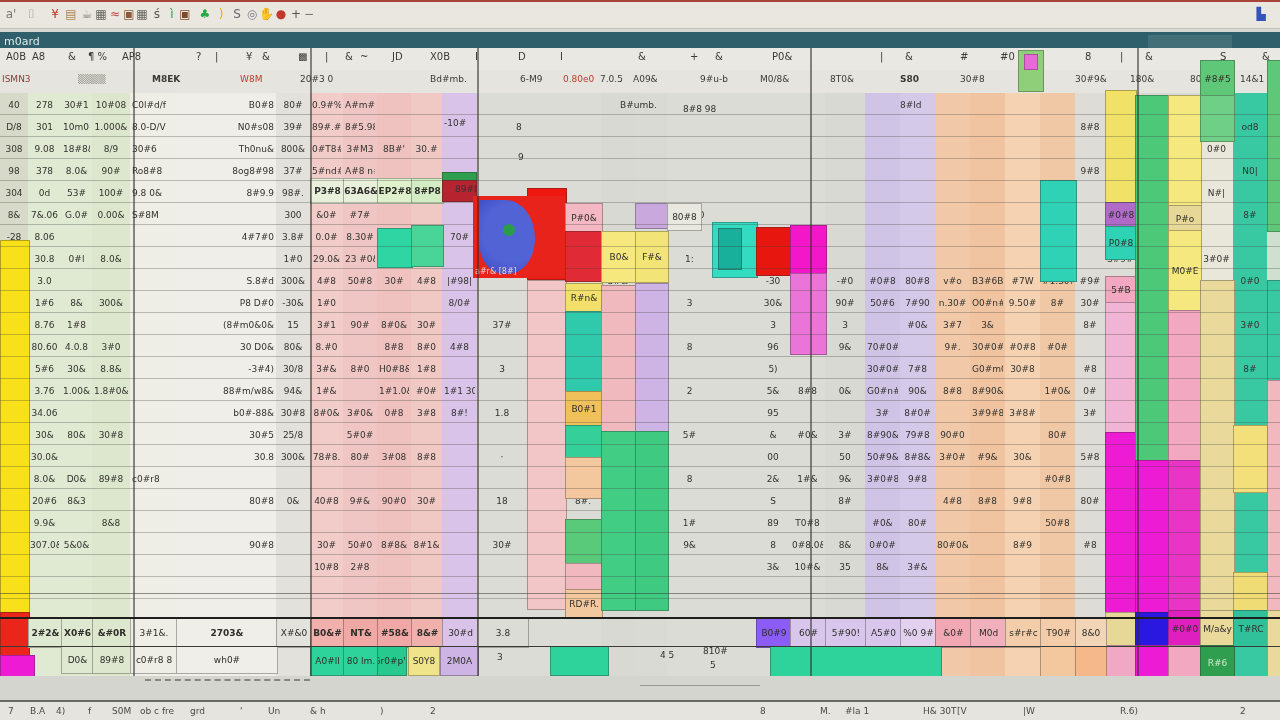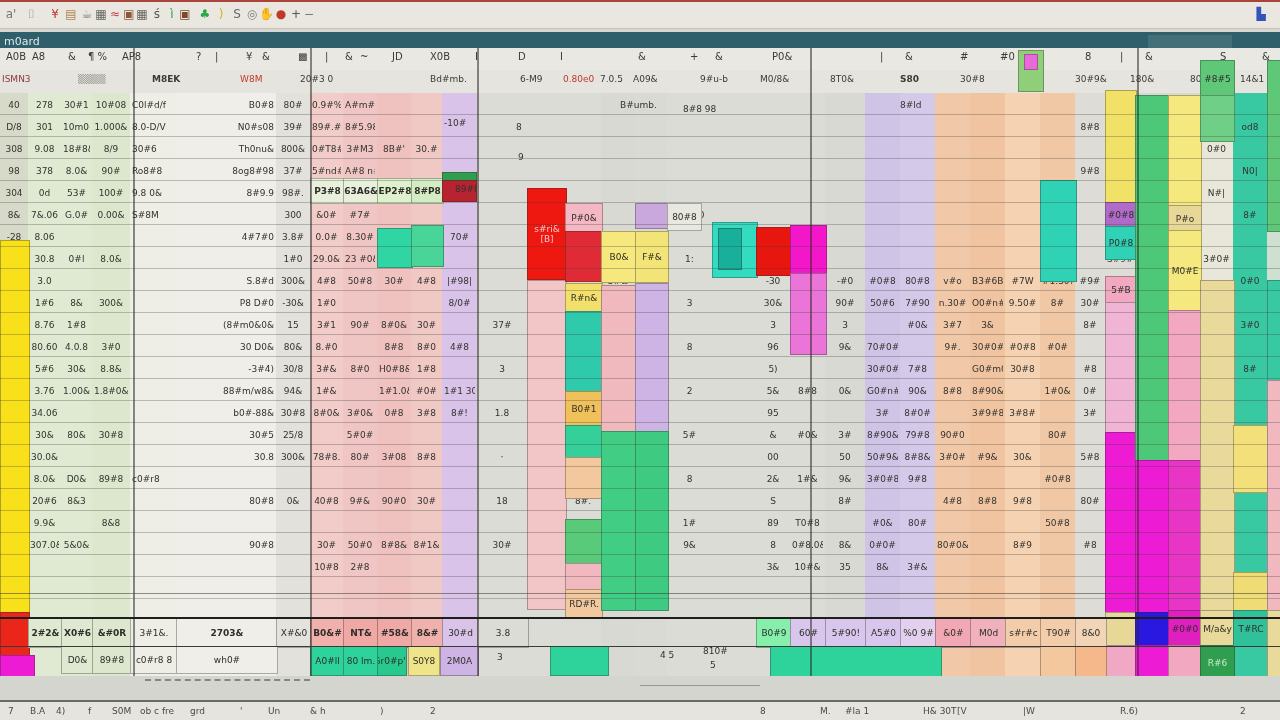--- a/index.html
+++ b/index.html
@@ -607,21 +607,21 @@
       <div class="cblock bold" style="left: 92px; top: 617px; width: 38px; height: 29px; background: rgb(221, 231, 205); border: 1px solid rgba(40, 40, 36, 0.35);">&amp;#0R</div>
       <div class="cblock" style="left: 130px; top: 617px; width: 46px; height: 29px; background: rgb(238, 237, 230); border: 1px solid rgba(40, 40, 36, 0.35);">3#1&amp;.</div>
       <div class="cblock bold" style="left: 176px; top: 617px; width: 100px; height: 29px; background: rgb(239, 238, 232); border: 1px solid rgba(40, 40, 36, 0.35);">2703&amp;</div>
       <div class="cblock" style="left: 276px; top: 617px; width: 34px; height: 29px; background: rgb(227, 226, 220); border: 1px solid rgba(40, 40, 36, 0.35);">X#&amp;0</div>
       <div class="cblock bold" style="left: 310px; top: 617px; width: 33px; height: 29px; background: rgb(242, 176, 172); border: 1px solid rgba(40, 40, 36, 0.35);">B0&amp;#</div>
       <div class="cblock bold" style="left: 343px; top: 617px; width: 34px; height: 29px; background: rgb(240, 168, 164); border: 1px solid rgba(40, 40, 36, 0.35);">NT&amp;</div>
       <div class="cblock bold" style="left: 377px; top: 617px; width: 34px; height: 29px; background: rgb(239, 168, 166); border: 1px solid rgba(40, 40, 36, 0.35);">#58&amp;</div>
       <div class="cblock bold" style="left: 411px; top: 617px; width: 31px; height: 29px; background: rgb(240, 176, 172); border: 1px solid rgba(40, 40, 36, 0.35);">8&amp;#</div>
       <div class="cblock" style="left: 442px; top: 617px; width: 35px; height: 29px; background: rgb(217, 195, 232); border: 1px solid rgba(40, 40, 36, 0.35);">30#d</div>
       <div class="cblock" style="left: 477px; top: 617px; width: 50px; height: 29px; background: rgb(220, 220, 214); border: 1px solid rgba(40, 40, 36, 0.35);">3.8</div>
-      <div class="cblock" style="left: 756px; top: 617px; width: 34px; height: 29px; background: #86efac; border: 1px solid rgba(40, 40, 36, 0.35);">B0#9</div>
+      <div class="cblock" style="left: 756px; top: 617px; width: 34px; height: 29px; background: #8b5cf6; border: 1px solid rgba(40, 40, 36, 0.35);">B0#9</div>
       <div class="cblock" style="left: 790px; top: 617px; width: 35px; height: 29px; background: rgb(217, 198, 236); border: 1px solid rgba(40, 40, 36, 0.35);">60#</div>
       <div class="cblock" style="left: 825px; top: 617px; width: 40px; height: 29px; background: rgb(217, 198, 236); border: 1px solid rgba(40, 40, 36, 0.35);">5#90!</div>
       <div class="cblock" style="left: 865px; top: 617px; width: 35px; height: 29px; background: rgb(217, 198, 236); border: 1px solid rgba(40, 40, 36, 0.35);">A5#0</div>
       <div class="cblock" style="left: 900px; top: 617px; width: 35px; height: 29px; background: rgb(226, 208, 238); border: 1px solid rgba(40, 40, 36, 0.35);">%0 9#</div>
       <div class="cblock" style="left: 935px; top: 617px; width: 35px; height: 29px; background: rgb(242, 168, 180); border: 1px solid rgba(40, 40, 36, 0.35);">&amp;0#</div>
       <div class="cblock" style="left: 970px; top: 617px; width: 35px; height: 29px; background: rgb(240, 176, 188); border: 1px solid rgba(40, 40, 36, 0.35);">M0d</div>
       <div class="cblock" style="left: 1005px; top: 617px; width: 35px; height: 29px; background: rgb(243, 205, 169); border: 1px solid rgba(40, 40, 36, 0.35);">s#r#c</div>
       <div class="cblock" style="left: 1040px; top: 617px; width: 35px; height: 29px; background: rgb(243, 205, 169); border: 1px solid rgba(40, 40, 36, 0.35);">T90#</div>
       <div class="cblock" style="left: 1075px; top: 617px; width: 30px; height: 29px; background: rgb(242, 212, 182); border: 1px solid rgba(40, 40, 36, 0.35);">8&amp;0</div>
       <div class="cblock" style="left: 61px; top: 646px; width: 31px; height: 26px; background: rgb(223, 232, 208); border: 1px solid rgba(40, 40, 36, 0.35);">D0&amp;</div>
@@ -643,20 +643,25 @@
       <div class="ctext" style="left: 683px; top: 104px;">8#8 98</div>
       <div class="ctext" style="left: 497px; top: 652px;">3</div>
       <div class="ctext" style="left: 660px; top: 650px;">4 5</div>
       <div class="ctext" style="left: 703px; top: 646px;">810#</div>
       <div class="ctext" style="left: 710px; top: 660px;">5</div>
       <div class="ctext" style="left: 620px; top: 100px;">B#umb.</div>
       <div class="ctext" style="left: 900px; top: 100px;">8#ld</div>
       <div class="ctext" style="left: 455px; top: 184px;">89#l</div>
     </div>
   <div id="gridlines"></div>
+  <div id="pie" style="left: 473px; top: 196px; width: 92px; height: 82px; background: rgb(231, 35, 28);">
+    <div class="wedge" id="pie-wedge" style="left: 6px; top: 4px; width: 56px; height: 74px; border-radius: 0px 60% 55% 50%; background: radial-gradient(circle at 60% 45%, rgb(82, 99, 214) 55%, rgb(56, 71, 192) 100%);"></div>
+    <div class="dot" id="pie-dot" style="left: 30px; top: 28px; width: 12px; height: 12px; background: rgb(42, 157, 74);"></div>
+    <div id="pie-label" style="position: absolute; left: 2px; bottom: 2px; font-size: 8px; color: rgb(240, 208, 208);">a#r&amp; [8#]</div>
+  </div>
   <div id="seps">
       <div class="vsep" style="left: 133px;"></div>
       <div class="vsep" style="left: 310px;"></div>
       <div class="vsep" style="left: 477px;"></div>
       <div class="vsep" style="left: 810px;"></div>
       <div class="vsep" style="left: 1137px;"></div>
       <div class="hsep" style="top: 593px; height: 1px; background: rgba(60, 60, 55, 0.55);"></div>
       <div class="hsep" style="top: 617px; height: 2px; background: rgb(30, 30, 28);"></div>
       <div class="hsep" style="top: 646px; height: 1px; background: rgb(58, 58, 54);"></div>
       <div class="hsep" style="top: 676px; height: 2px; background: rgb(74, 74, 70);"></div>

